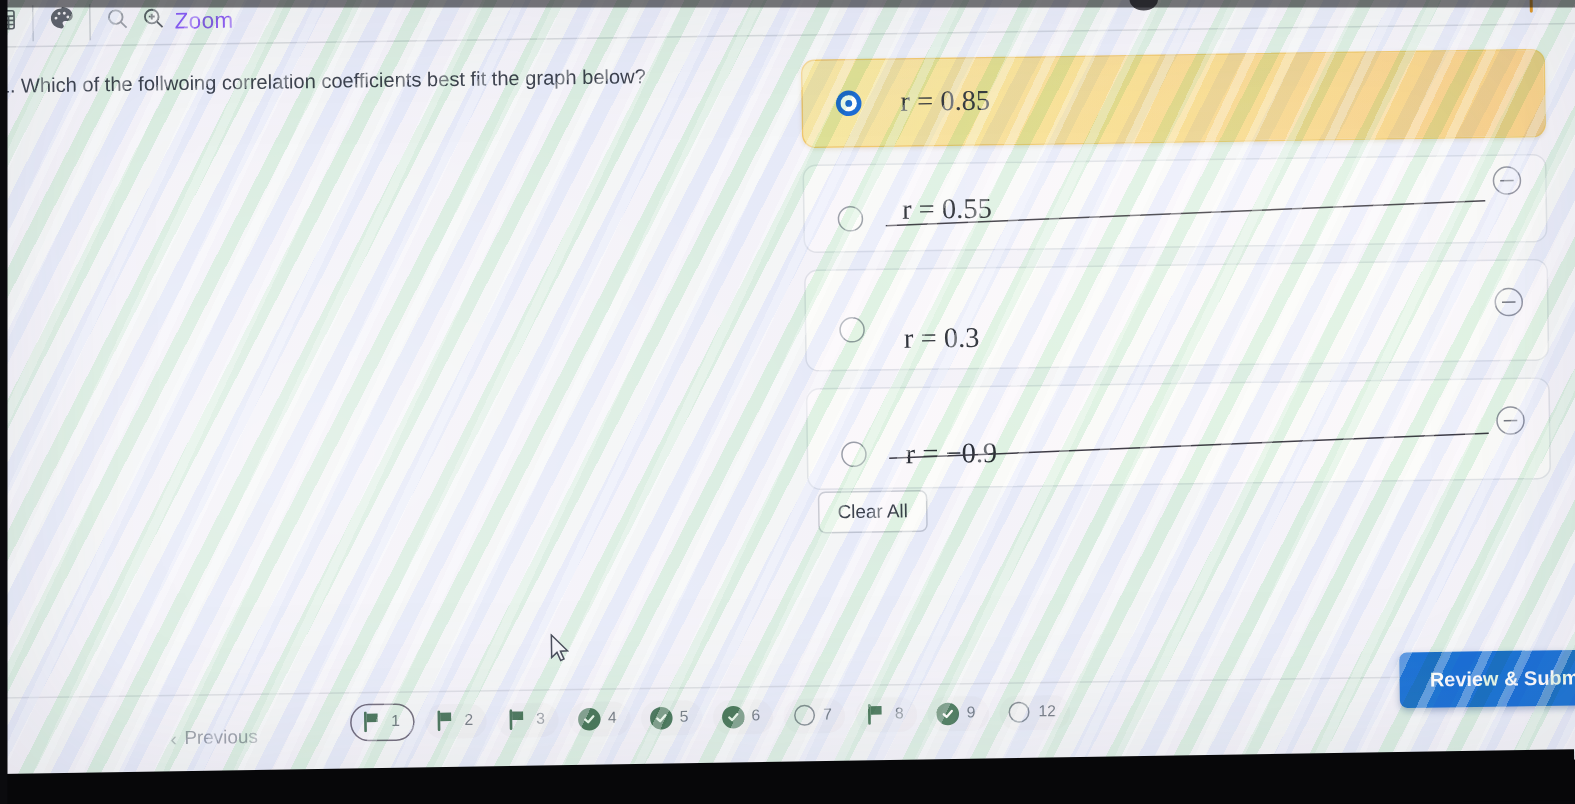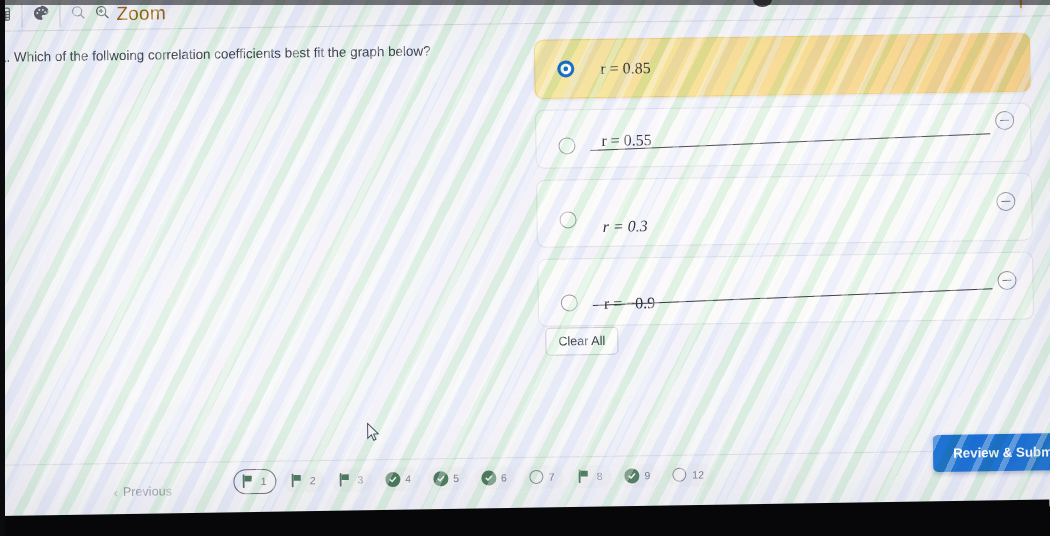--- a/index.html
+++ b/index.html
@@ -55,21 +55,21 @@
   .vignette {
     position:absolute; inset:0; z-index:45; pointer-events:none;
     box-shadow: inset 0 0 120px rgba(120,130,150,0.18);
   }
 
   
   #toolbar { position:absolute; left:0; top:14px; width:100%; height:36px; display:flex; align-items:center; }
   .tb-item { display:flex; align-items:center; height:26px; padding:0 10px; color:#5a6068; }
   .tb-div { width:1px; height:24px; background:#c9ced6; }
   .tb-ico { display:inline-block; color:#5b6069; }
-  #zoom-label { font-size:19px; color:#a16207; margin-left:6px; letter-spacing:.2px; }
+  #zoom-label { font-size:15px; color:#8b5cf6; margin-left:6px; letter-spacing:.2px; }
   #toolbar-rule { position:absolute; left:0; top:47px; width:100%; height:1px; background:#d6dae1; }
 
   
   #flag-top { position:absolute; right:28px; top:20px; }
 
   
   #top-notch { position:absolute; left:753px; top:-8px; width:19px; height:15px;
     background:#2b2b33; border-radius:0 0 50% 50%; z-index:35; opacity:.85; }
 
   
@@ -94,32 +94,32 @@
     width:17px; height:17px; border-radius:50%;
     border:1.6px solid #9aa0aa; margin-left:22px; flex:none;
     background:rgba(255,255,255,0.55);
   }
   .opt.selected .radio {
     border:3.4px solid #1668d8; background:#fff;
     box-shadow: inset 0 0 0 3.2px #fff, inset 0 0 0 9px #1668d8;
   }
   .opt-text {
     font-family:"Liberation Serif", serif;
-    font-size:16px; color:#2d3139; margin-left:26px;
+    font-size:19px; color:#2d3139; margin-left:26px;
     white-space:nowrap; position:relative;
   }
   .opt.selected .opt-text { color:#2b2f36; }
 
   
   .opt.r1 .opt-text { margin-top:0px; }
   .opt.r2 { background:rgba(255,255,255,0.42); }
   .opt.r2 .opt-text { margin-top:4px; }
   .opt.r2 .radio { margin-top:14px; }
   .opt.r3 { height:68px; }
-  .opt.r3 .opt-text { margin-top:28px;font-style:italic; }
+  .opt.r3 .opt-text { margin-top:28px; }
   .opt.r3 .radio { margin-top:12px; }
   .opt.r4 { height:68px; }
   .opt.r4 .opt-text { margin-top:24px; }
   .opt.r4 .radio { margin-top:20px; }
 
   
   .elim { position:absolute; right:16px; width:19px; height:19px; border-radius:50%;
     border:1.4px solid #8f93a0; display:flex; align-items:center; justify-content:center; }
   .elim i { display:block; width:9px; height:1.5px; background:#70747f; }
   .opt.r2 .elim { top:7px; }

